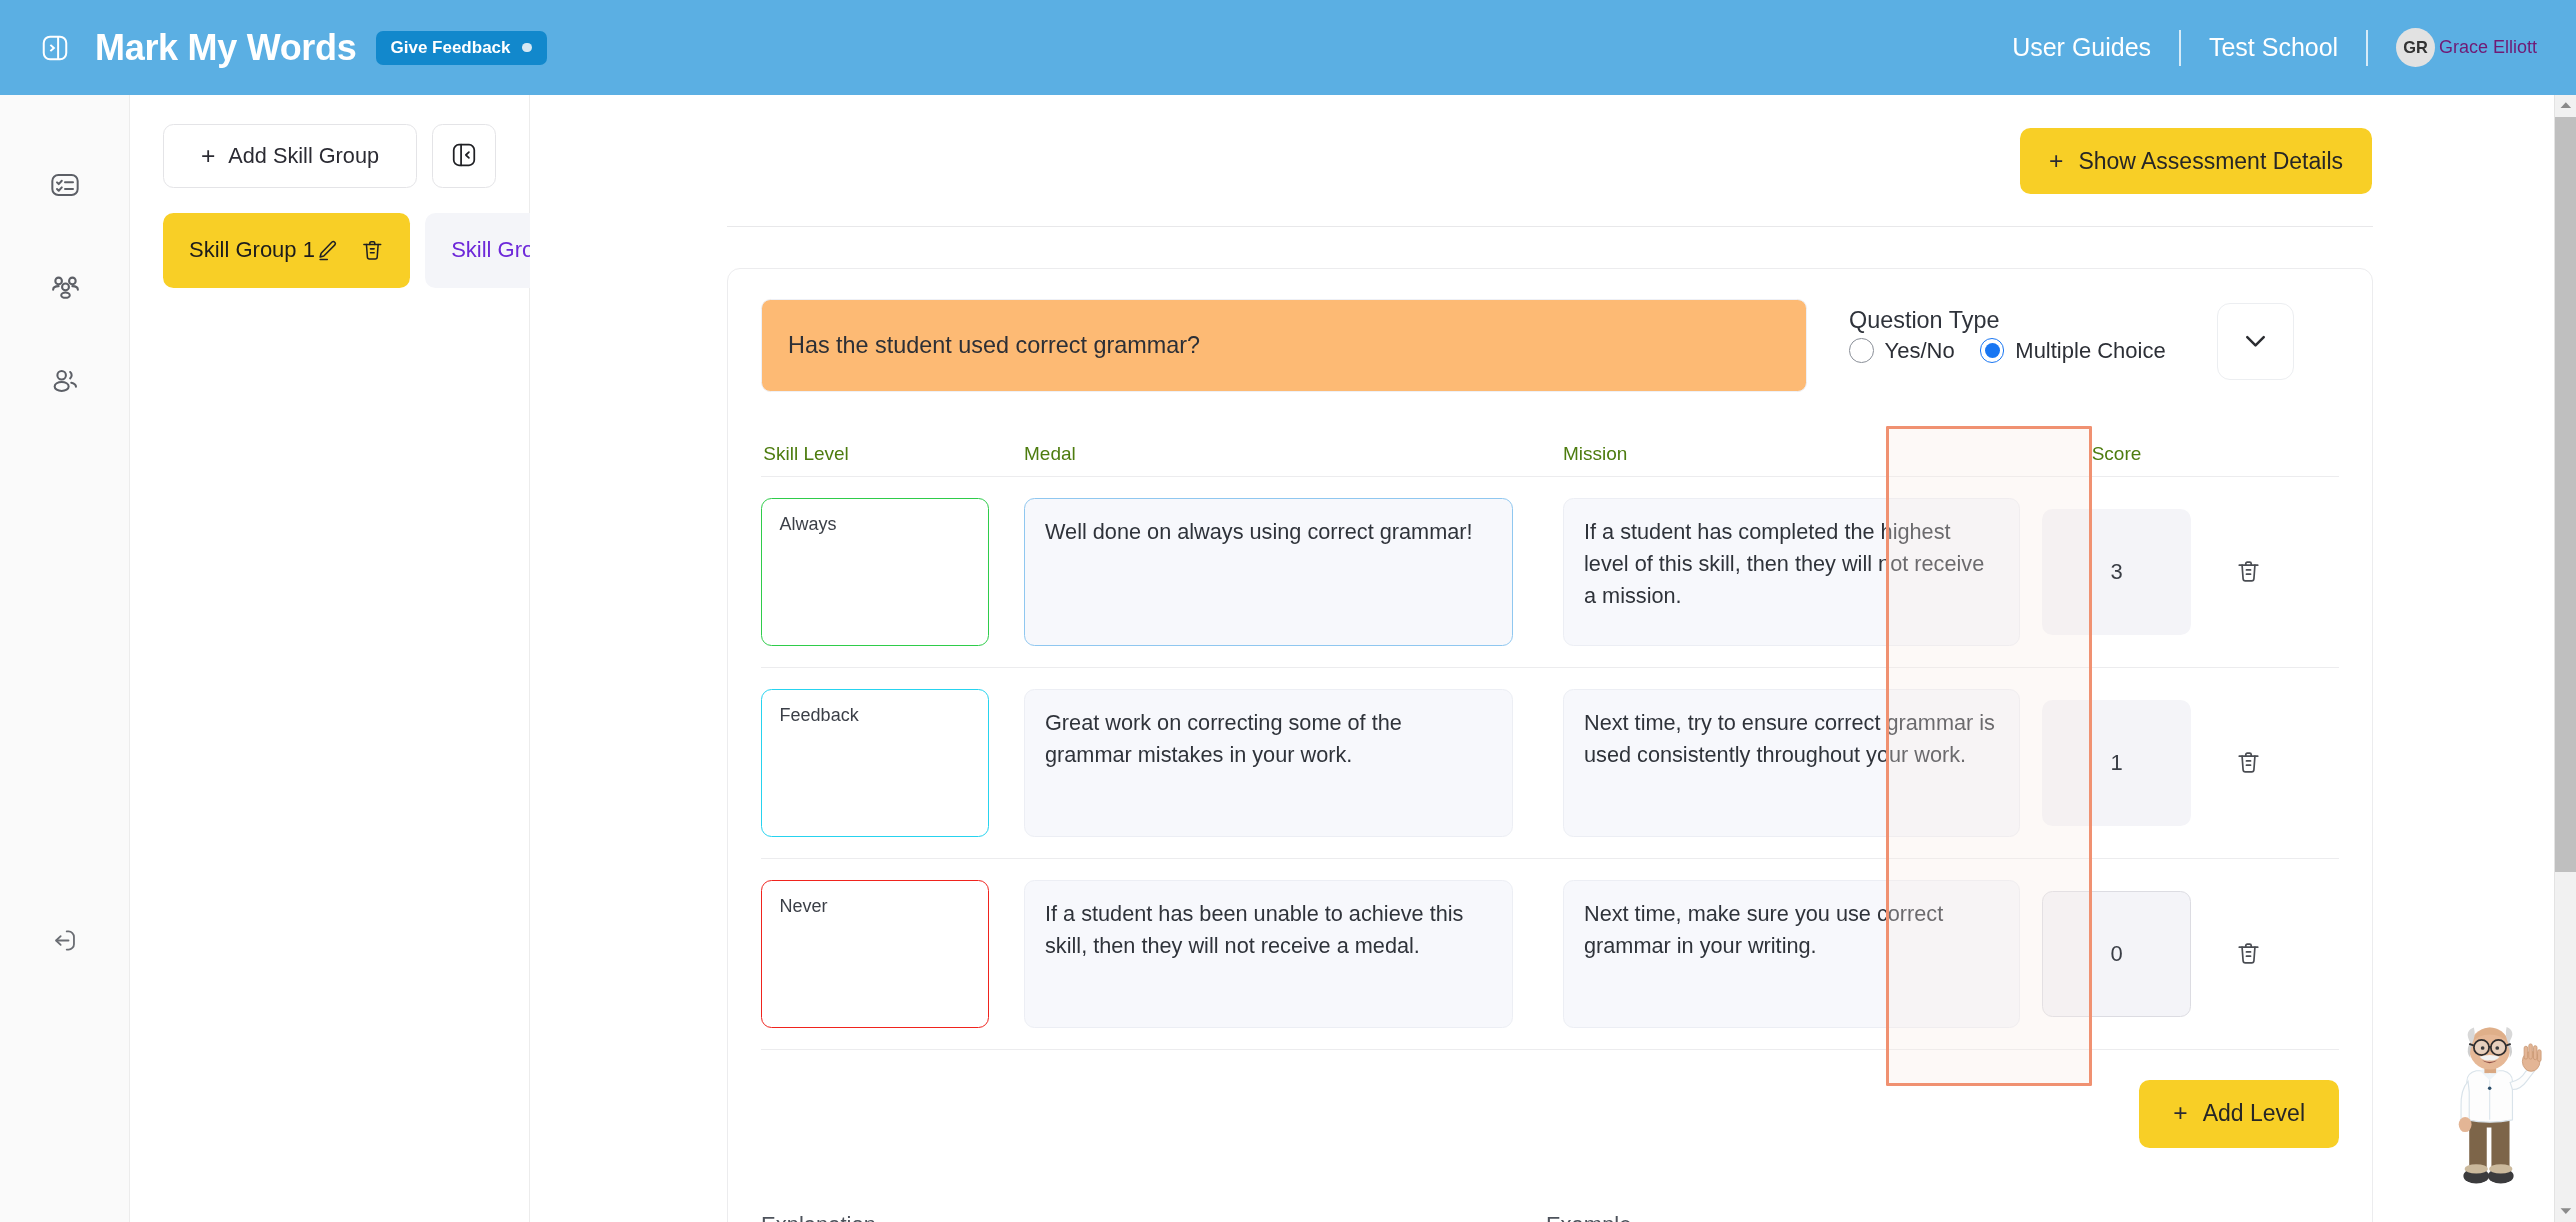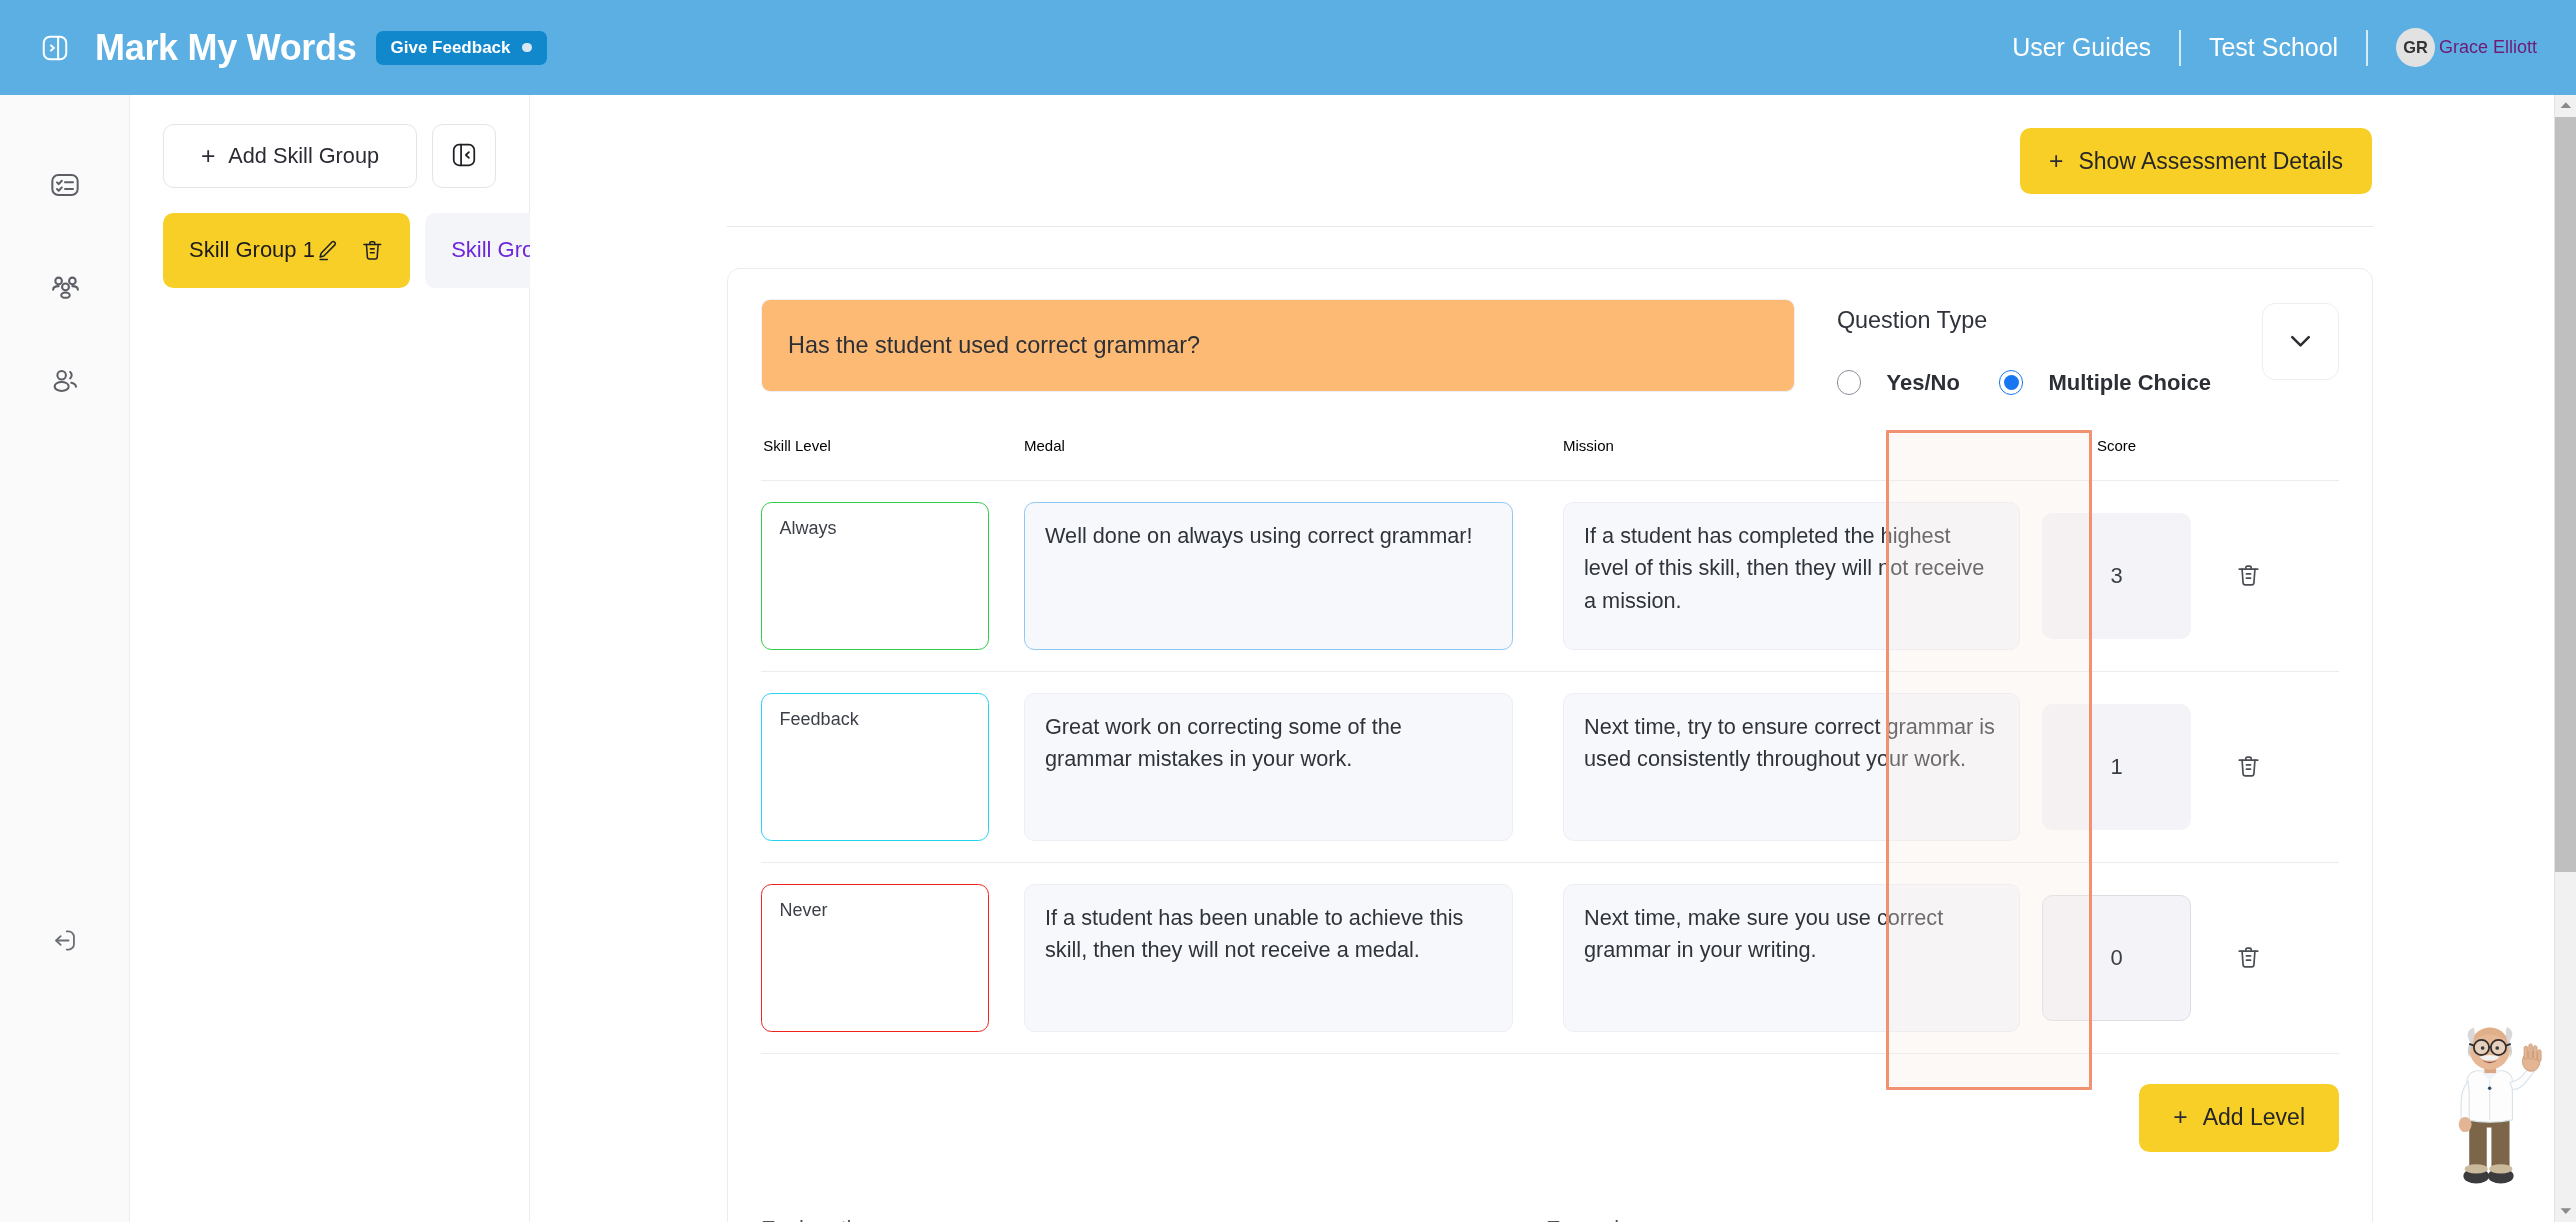--- a/index.html
+++ b/index.html
@@ -154,21 +154,21 @@
   .qtext-box {
     width: 1046px; height: 93px;
     background: #fdba74;
     border: 0.6px solid #eef0f6; border-radius: 9.4px;
     display: flex; align-items: center;
     padding: 0 26px;
     font-size: 23.4px; color: #2c2f36; text-align: right;
   }
   .qtype-block { margin-left: 42px; padding-top: 8.2px; }
   .qtype-label { font-size: 23.4px; color: #2f333b; font-weight: 400; }
-  .qtype-radios { margin-top: 36px; display: flex; align-items: center; gap: 25px; font-weight: bold; }
+  .qtype-radios { margin-top: 4px; display: flex; align-items: center; gap: 11px; }
   .radio {
     width: 24.6px; height: 24.6px; border-radius: 50%;
     border: 1.8px solid #8a8f98; background: #fff;
     display: inline-flex; align-items: center; justify-content: center;
     cursor: pointer; flex: none;
   }
   .radio.checked { border-color: #1976F2; }
   .radio.checked::after {
     content: ""; width: 15px; height: 15px; border-radius: 50%;
     background: #1976F2;
@@ -178,23 +178,23 @@
     margin-left: 37px; margin-top: 4.7px;
     width: 77px; height: 77px;
     border: 0.6px solid #eceef1; border-radius: 13px; background: #fff;
     display: flex; align-items: center; justify-content: center;
     cursor: pointer; flex: none;
   }
 
   
   .ltable { margin-top: 41px; position: relative; }
   .lhead {
-    display: flex; 
+    display: flex; align-items: center;
     height: 43px;
-    font-size: 15px; color: #000000;
+    font-size: 19px; color: #4d7c0f;
   }
   .lhead .c-skill { width: 263px; padding-left: 2.3px; }
   .lhead .c-medal { width: 498px; }
   .lhead .c-mission { width: 498px; padding-left: 41px; }
   .lhead .c-score { width: 193px; text-align: center; }
   .lhead .c-del { width: 70px; }
 
   .lrow {
     display: flex; align-items: stretch;
     border-top: 0.6px solid #ececee;

